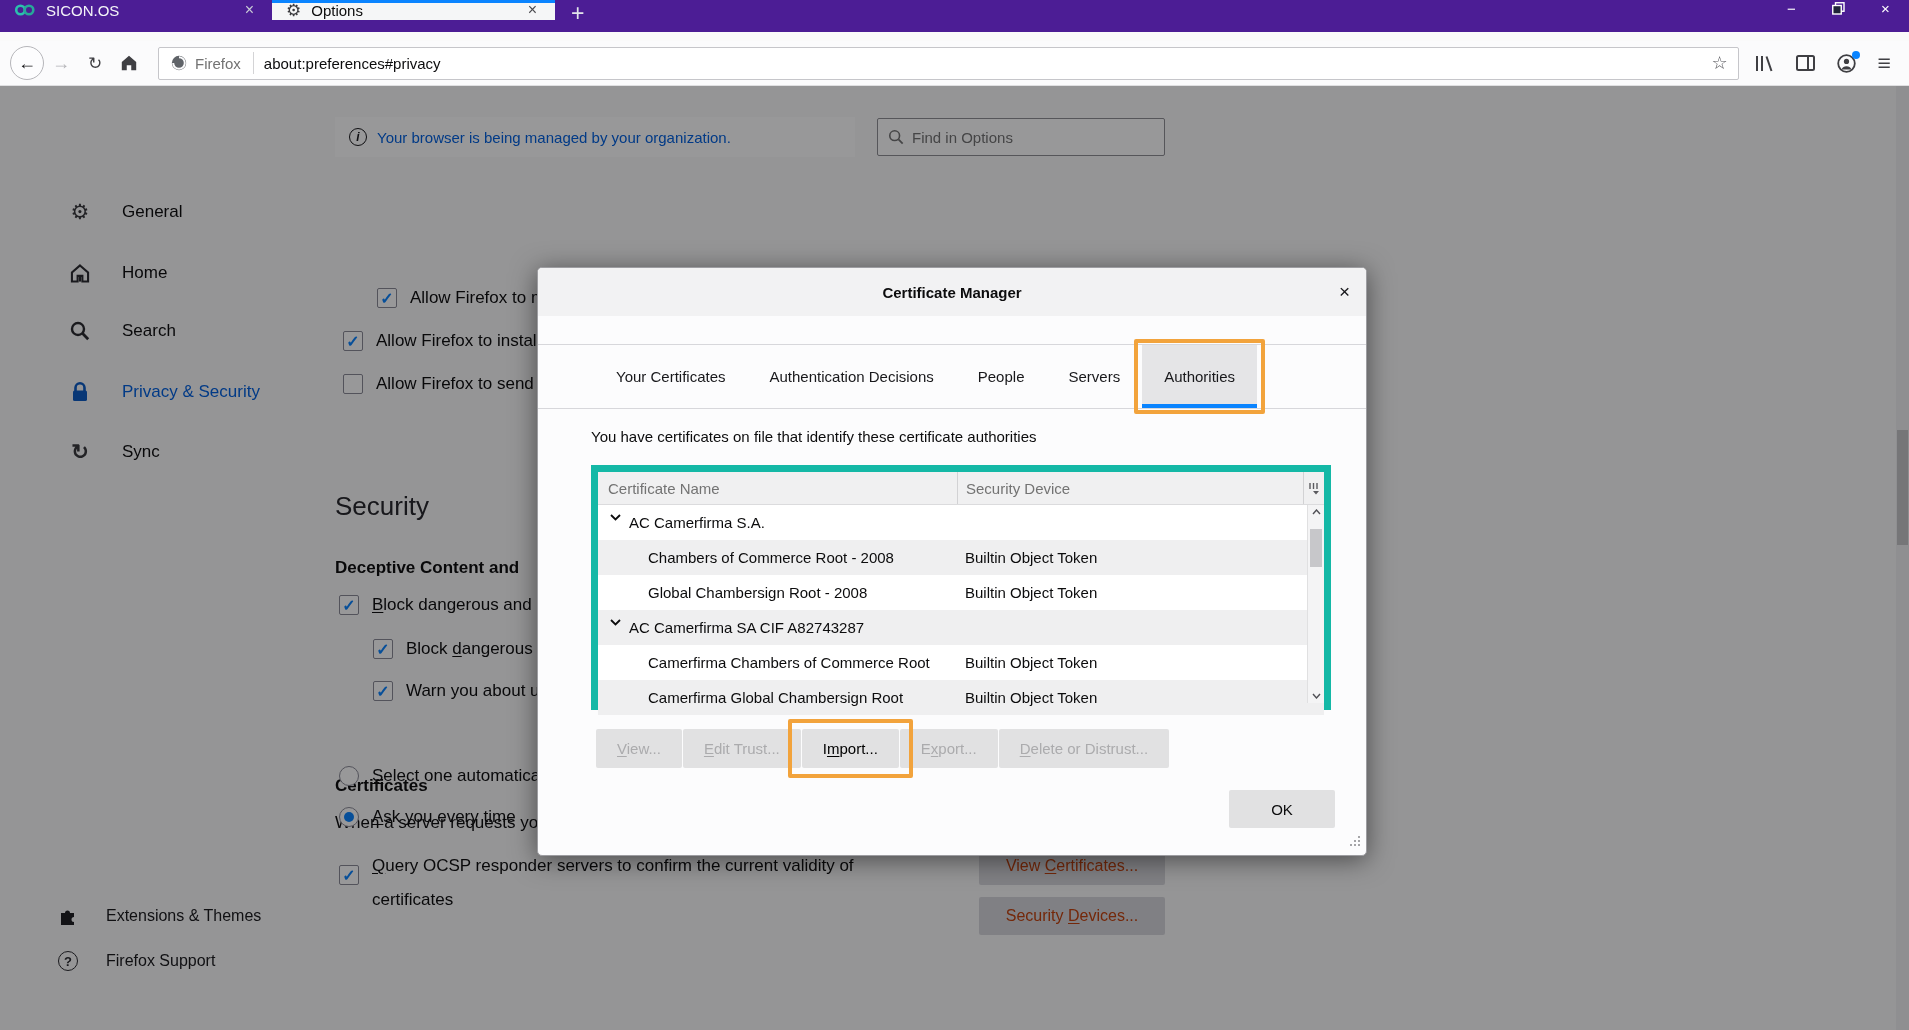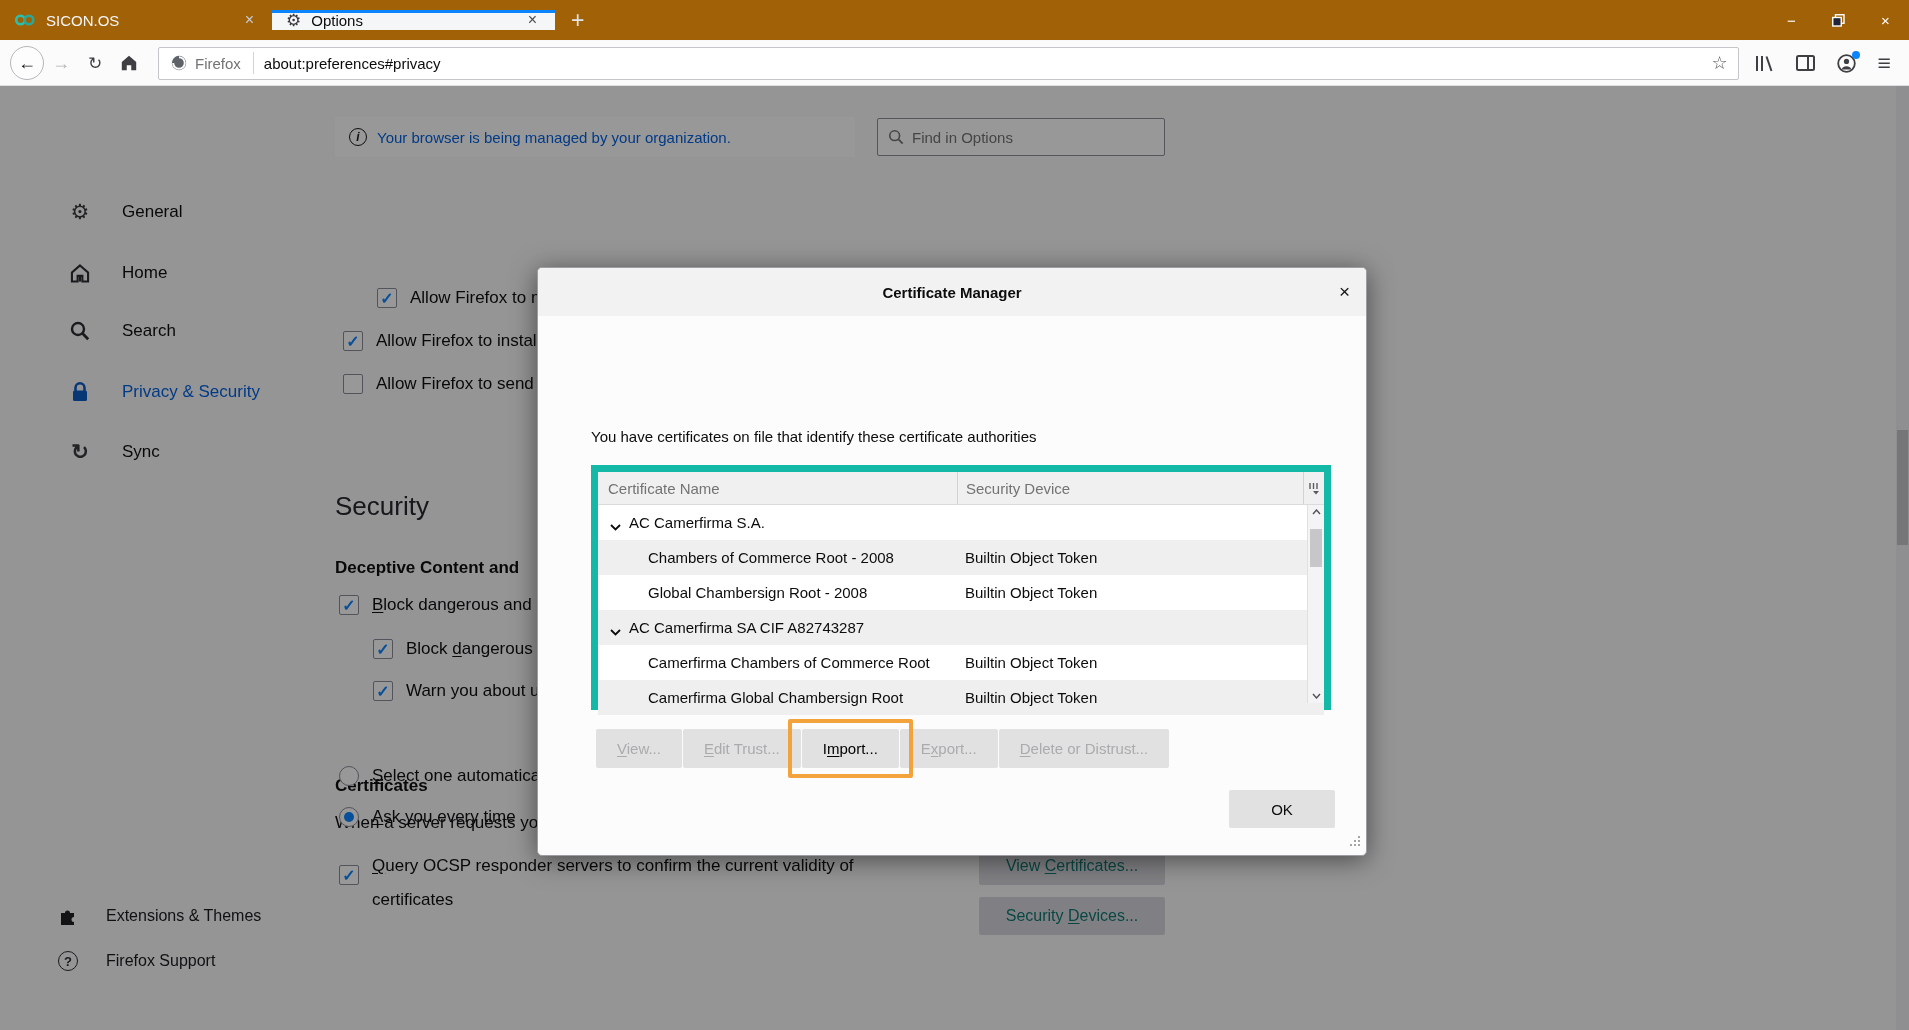--- a/index.html
+++ b/index.html
@@ -1,20 +1,20 @@
 <!DOCTYPE html>
 <html><head>
 <meta charset="utf-8">
 <style>
   * { box-sizing: border-box; }
   body { margin:0; background:#444; font-family:"Liberation Sans", sans-serif; }
   .screen { position:relative; width:1909px; height:1030px; overflow:hidden; background:#fafafa; }
 
   
-  .titlebar { position:absolute; top:0; left:0; width:100%; height:40px; background:#a16207; display:flex; align-items:center; }
+  .titlebar { position:absolute; top:0; left:0; width:100%; height:32px; background:#4c1d95; display:flex; align-items:flex-start; }
   .tab { display:flex; align-items:center; gap:10px; padding:0 14px; font-size:15px; position:relative; }
   .tab-dark { width:272px; color:#f4f5f8; }
   .tab-active { width:283px; background:#f5f6f7; color:#0c0c0d; }
   .tab-active::before { content:""; position:absolute; top:0; left:0; right:0; height:3px; background:#0a84ff; }
   .tab-close { margin-left:auto; font-size:16px; line-height:1; padding:2px 4px; }
   .tab-dark .tab-close { color:#c9ccd6; }
   .tab-active .tab-close { color:#4a4a4f; }
   .newtab { color:#e2e4ea; font-size:23px; padding:0 16px; display:flex; align-items:center; }
   .winctl { margin-left:auto; display:flex; align-items:stretch; }
   .winctl .wbtn { width:47px; display:flex; align-items:center; justify-content:center; color:#ffffff; font-size:15px; }
@@ -57,21 +57,21 @@
   .cb { width:20px; height:20px; border:1px solid #8a8a96; border-radius:2px; background:#fff; flex:none; display:flex; align-items:center; justify-content:center; }
   .cb.on::after { content:"✓"; color:#0a84ff; font-size:16px; font-weight:bold; }
   .radio { width:20px; height:20px; border:1px solid #8a8a96; border-radius:50%; background:#fff; flex:none; display:flex; align-items:center; justify-content:center; }
   .radio.on::after { content:""; width:10px; height:10px; border-radius:50%; background:#0a84ff; }
   .lnk { color:#0060df; margin-left:8px; }
   .ak { text-decoration:underline; text-underline-offset:2px; }
 
   .h-security { position:absolute; left:335px; top:405px; font-size:26px; font-weight:300; color:#26262b; }
   .h-bold { position:absolute; font-size:17px; font-weight:bold; color:#0c0c0d; }
   .plain { position:absolute; font-size:17px; color:#0c0c0d; }
-  .gbtn { position:absolute; width:186px; height:38px; background:#d7d7db; border-radius:2px; display:flex; align-items:center; justify-content:center; font-size:16px; color:#0f766e; }
+  .gbtn { position:absolute; width:186px; height:38px; background:#d7d7db; border-radius:2px; display:flex; align-items:center; justify-content:center; font-size:16px; color:#c2410c; }
   .pagescroll { position:absolute; right:0; top:0; bottom:0; width:13px; background:#f0f0f1; }
   .pagescroll .pthumb { position:absolute; left:1px; right:1px; top:344px; height:115px; background:#c5c5c8; }
 
   
   .dialog { position:absolute; left:537px; top:181px; width:830px; height:589px; background:#fcfcfd; border:1px solid #9d9da1; border-radius:5px; box-shadow:0 4px 26px rgba(0,0,0,0.5); z-index:10; font-size:15px; color:#0c0c0d; }
   .dlg-header { height:48px; background:#f2f2f3; border-radius:4px 4px 0 0; display:flex; align-items:center; justify-content:center; font-weight:bold; font-size:15px; position:relative; }
   .dlg-close { position:absolute; right:16px; top:50%; transform:translateY(-50%); font-size:19px; font-weight:normal; color:#17171a; }
   .dtabs { position:absolute; top:76px; left:0; right:0; height:65px; border-top:1px solid #d7d7db; border-bottom:1px solid #d7d7db; display:flex; align-items:stretch; padding-left:56px; }
   .dtab { display:flex; align-items:center; padding:0 22px; color:#18181b; }
   .dtab.sel { background:#e5e5e7; box-shadow:inset 0 -4px 0 #0a84ff; position:relative; }
@@ -79,21 +79,21 @@
   .ann-tab { position:absolute; top:-6px; bottom:-6px; left:-8px; right:-8px; }
   .dlg-sub { position:absolute; top:160px; left:53px; }
 
   .ctable { position:absolute; left:53px; top:197px; width:740px; height:245px; border:7px solid #14b8a6; background:#fff; }
   .thead { height:33px; background:#f0f0f1; border-bottom:1px solid #dbdbdd; display:flex; align-items:stretch; color:#737373; }
   .th-name { flex:0 0 359px; display:flex; align-items:center; padding-left:10px; }
   .th-device { flex:1; display:flex; align-items:center; padding-left:8px; border-left:1px solid #d2d2d4; }
   .th-picker { flex:0 0 21px; display:flex; align-items:center; justify-content:center; border-left:1px solid #d2d2d4; color:#5a5a5f; }
   .trow { height:35px; display:flex; align-items:center; }
   .trow.stripe { background:#efeff0; }
-  .trow .c1 { flex:0 0 359px; display:flex; align-items:flex-end; }
+  .trow .c1 { flex:0 0 359px; display:flex; align-items:flex-start; }
   .trow.group .c1 { padding-left:12px; gap:8px; }
   .trow.child .c1 { padding-left:50px; }
   .trow .c2 { flex:1; padding-left:8px; }
   .vscroll { position:absolute; top:33px; right:0; bottom:0; width:17px; background:#f4f4f5; border-left:1px solid #e0e0e1; }
   .vthumb { position:absolute; left:2px; right:2px; top:24px; height:38px; background:#c7c7ca; }
   .sarr { position:absolute; left:0; right:0; display:flex; justify-content:center; color:#505055; }
   .sarr.up { top:4px; } .sarr.dn { bottom:4px; }
 
   .dlg-btns { position:absolute; top:461px; left:58px; display:flex; gap:1px; align-items:flex-start; }
   .dbtn { height:39px; background:#e1e1e2; border:none; border-radius:2px; font-size:15px; font-family:inherit; padding:0 21px; color:#000000; white-space:nowrap; }
@@ -311,20 +311,38 @@
     </div>
 
     <div class="dim"></div>
 
     <div class="dialog">
       <div class="dlg-header">
         <span>Certificate Manager</span>
         <span class="dlg-close">×</span>
       </div>
 
+      <div class="dtabs">
+        <div class="dtab">
+            <span>Your Certificates</span>
+          </div>
+        <div class="dtab">
+            <span>Authentication Decisions</span>
+          </div>
+        <div class="dtab">
+            <span>People</span>
+          </div>
+        <div class="dtab">
+            <span>Servers</span>
+          </div>
+        <div class="dtab sel">
+          <span>Authorities</span>
+          <div class="ann ann-tab"></div>
+        </div>
+      </div>
 
       <div class="dlg-sub">You have certificates on file that identify these certificate authorities</div>
 
       <div class="ctable">
         <div class="thead">
           <div class="th-name">Certificate Name</div>
           <div class="th-device">Security Device</div>
           <div class="th-picker">
             <svg width="13" height="13" viewBox="0 0 13 13">
                 <g stroke="#5a5a5f" stroke-width="1.4" fill="none">

